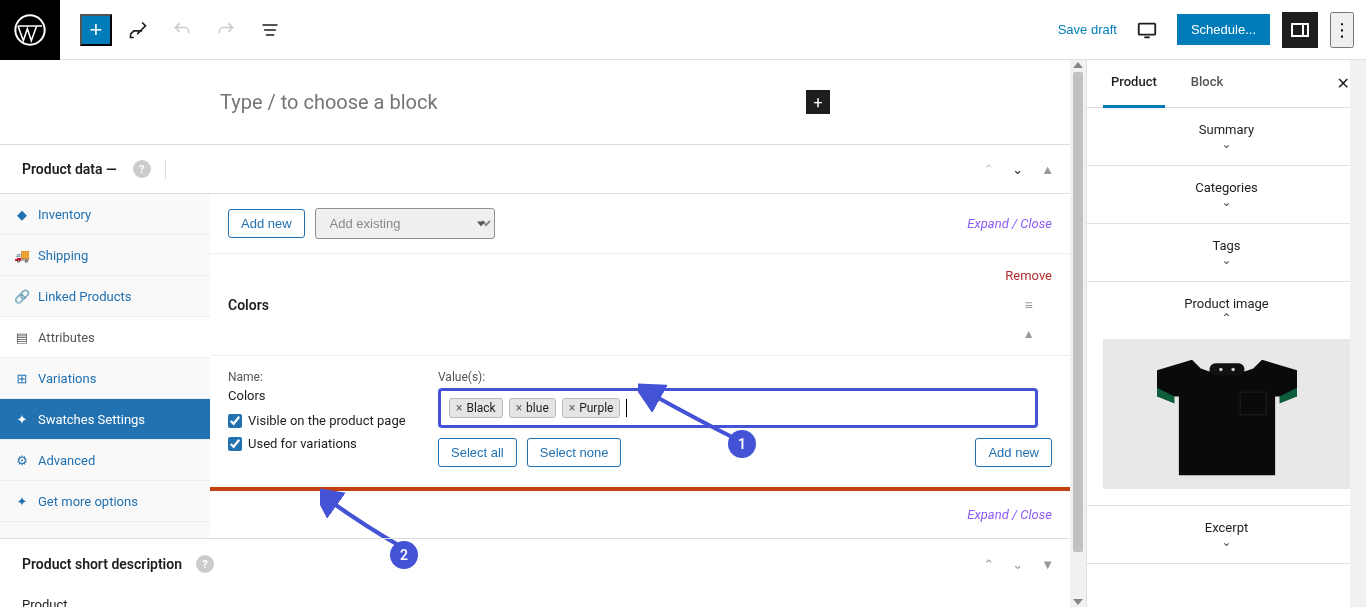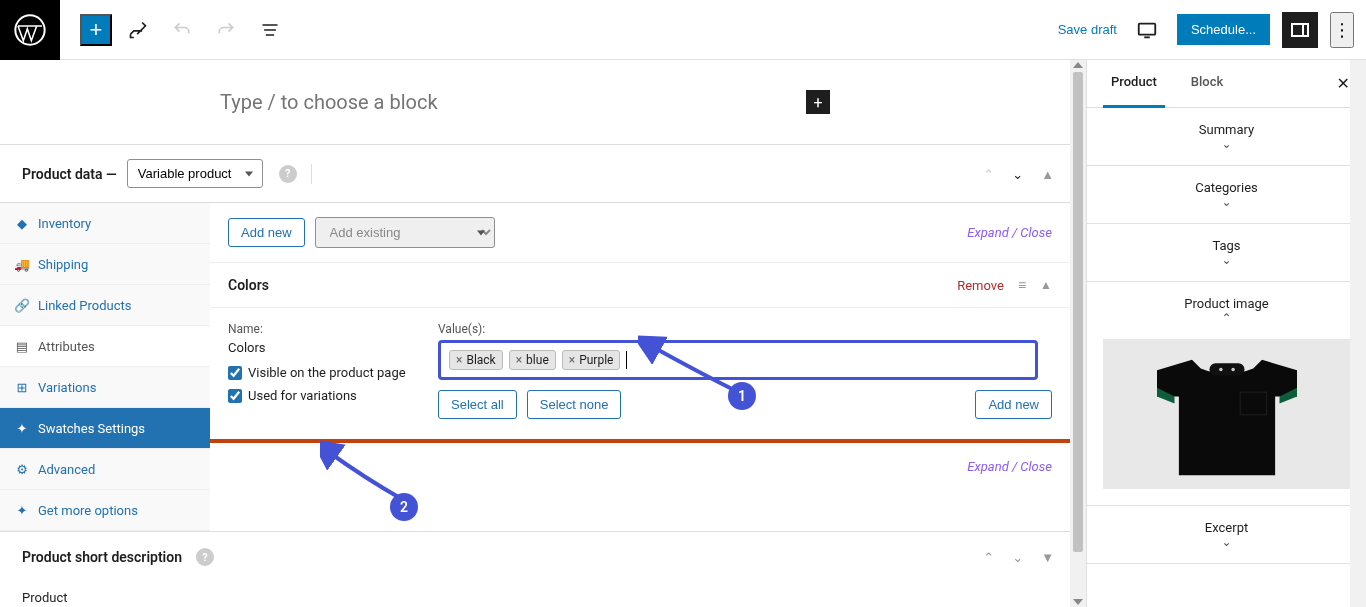--- a/index.html
+++ b/index.html
@@ -53,21 +53,21 @@
 .product-tab-icon { width: 16px; height: 16px; display: flex; align-items: center; justify-content: center; }
 
 .product-tab-content { flex: 1; background: #fff; padding: 0; }
 .attr-toolbar { display: flex; align-items: center; gap: 10px; padding: 14px 18px; border-bottom: 1px solid #eee; position: relative; }
 .btn-outline-blue { background: #fff; border: 1px solid #2271b1; color: #2271b1; padding: 6px 12px; border-radius: 3px; font-size: 13px; cursor: pointer; }
 .add-existing-select { padding: 6px 30px 6px 10px; border: 1px solid #8c8f94; border-radius: 3px; font-size: 13px; color: #888; min-width: 180px; }
 .expand-close { margin-left: auto; color: #8b5cf6; font-size: 13px; font-style: italic; cursor: pointer; }
 
 .attr-row-header { display: flex; align-items: center; padding: 14px 18px; border-bottom: 1px solid #eee; }
 .attr-name-title { font-weight: 600; font-size: 14px; }
-.attr-actions { margin-left: auto; display: flex; align-items: center; gap: 14px; }
+.attr-actions { margin-left: auto; display: flex; align-items: center; gap: 14px; flex-direction: column; }
 .remove-link { color: #b32d2e; font-size: 13px; cursor: pointer; }
 .drag-icon { color: #999; font-size: 14px; }
 .collapse-icon { color: #999; font-size: 12px; }
 
 .attr-body { display: flex; padding: 14px 18px 20px; gap: 20px; border-bottom: 4px solid #c2410c; }
 .attr-left { width: 190px; }
 .attr-label { font-size: 12px; color: #555; margin-bottom: 4px; }
 .attr-value-name { font-size: 13px; margin-bottom: 10px; }
 .checkbox-row { display: flex; align-items: center; gap: 6px; font-size: 13px; margin-bottom: 8px; }
 .checkbox-row input { width: 14px; height: 14px; accent-color: #2271b1; }
@@ -161,25 +161,20 @@
   <div class="editor-area">
 
     <div class="block-prompt-row">
       <div class="block-prompt">Type / to choose a block</div>
       <div class="block-add-inline">+</div>
     </div>
 
     <div class="product-data-panel">
       <div class="product-data-header">
         <span class="product-data-label">Product data —</span>
-        <span class="select-wrap">
-          <select class="product-type-select">
-            <option>Variable product</option>
-          </select>
-        </span>
         <span class="help-icon">?</span>
         <span class="divider-v"></span>
         <div class="panel-controls">
           <span style="color:#ccc">⌃</span>
           <span style="color:#1e1e1e">⌄</span>
           <span>▲</span>
         </div>
       </div>
 
       <div class="product-data-body">

